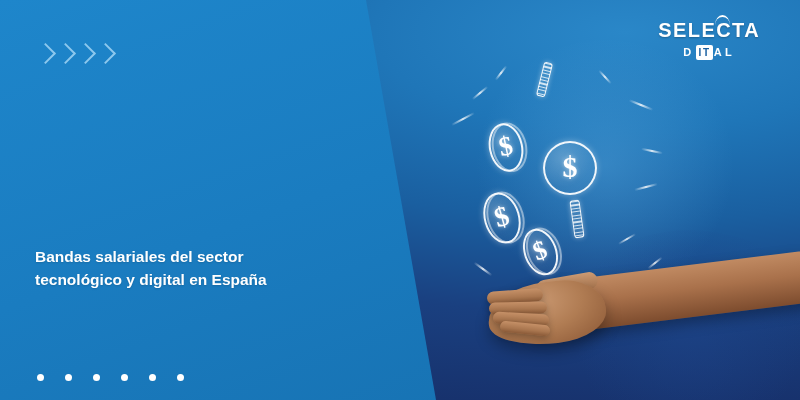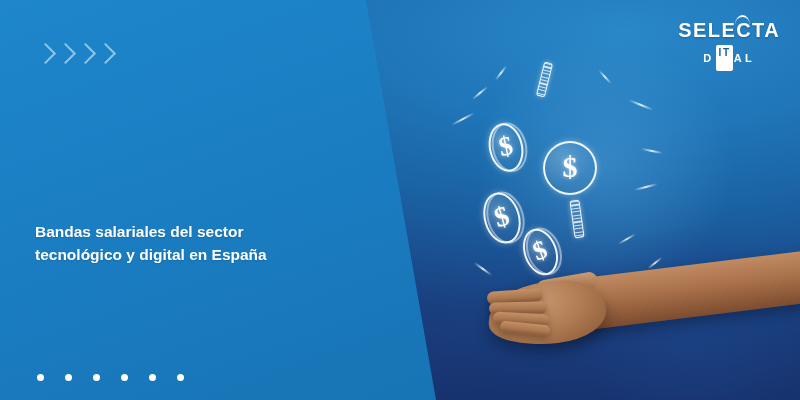--- a/index.html
+++ b/index.html
@@ -172,21 +172,21 @@
     letter-spacing: -0.5px;
     transform: scaleX(0.86);
     transform-origin: left center;
     white-space: nowrap;
     text-shadow: 0 2px 4px rgba(0,0,0,.18);
   }
 
   
   #subtitle {
     position: absolute;
-    left: 35px; top: 220px;
+    left: 35px; top: 245px;
     width: 242px;
     color: #ffffff;
     font-family: "Liberation Sans", sans-serif;
     font-weight: 700;
     font-size: 15.5px;
     line-height: 23px;
     text-shadow: 0 1px 2px rgba(0,0,0,.15);
   }
 
   
@@ -198,21 +198,21 @@
   }
   .dot {
     width: 7px; height: 7px;
     border-radius: 50%;
     background: #ffffff;
   }
 
   
   #logo {
     position: absolute;
-    right: 20px; top: 20px;
+    right: 40px; top: 20px;
     text-align: right;
     color: #ffffff;
     user-select: none;
   }
   #logo-selecta {
     font-family: "Liberation Sans", sans-serif;
     font-weight: 700;
     font-size: 20px;
     letter-spacing: 1.4px;
     line-height: 20px;
@@ -239,21 +239,21 @@
     display: flex;
     align-items: center;
     justify-content: center;
     white-space: pre;
   }
   #logo-it-box {
     display: inline-block;
     background: #ffffff;
     color: #1a5fa0;
     border-radius: 2px;
-    padding: 1px 2px 12px 3px;
+    padding: 1px 2px 1px 3px;
     letter-spacing: 1.6px;
     font-size: 10px;
     margin: 0 1px;
   }
 </style>
 </head>
 <body>
 
 <div id="banner">
 

